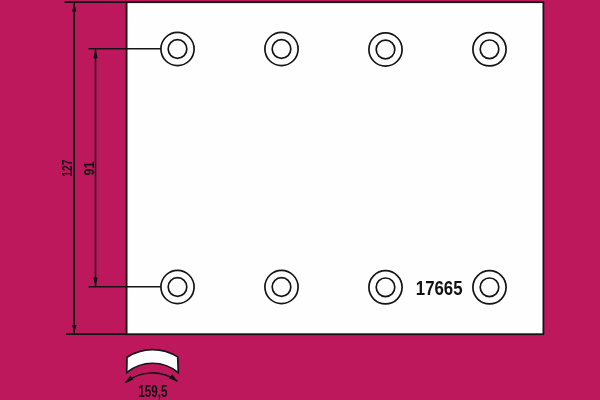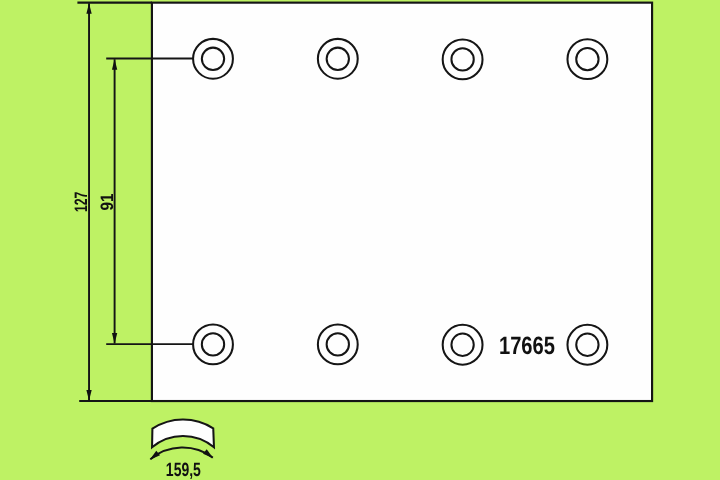--- a/index.html
+++ b/index.html
@@ -1,16 +1,16 @@
 <!DOCTYPE html>
 <html><head>
 <meta charset="utf-8">
 <style>
   html,body{margin:0;padding:0;background:#fdfdfd;}
-  .page{width:600px;height:400px;position:relative;overflow:hidden;background:#bef264;}
+  .page{width:600px;height:400px;position:relative;overflow:hidden;background:#be185d;}
   svg{position:absolute;left:0;top:0;}
   text{font-family:"Liberation Sans",sans-serif;font-weight:bold;fill:#111;}
 </style>
 </head>
 <body>
 <div class="page">
 <svg width="600" height="400" viewBox="0 0 600 400">
 
   <rect x="126.6" y="2.2" width="416.8" height="332" fill="#fefefe" stroke="#151515" stroke-width="1.8"></rect>
 

